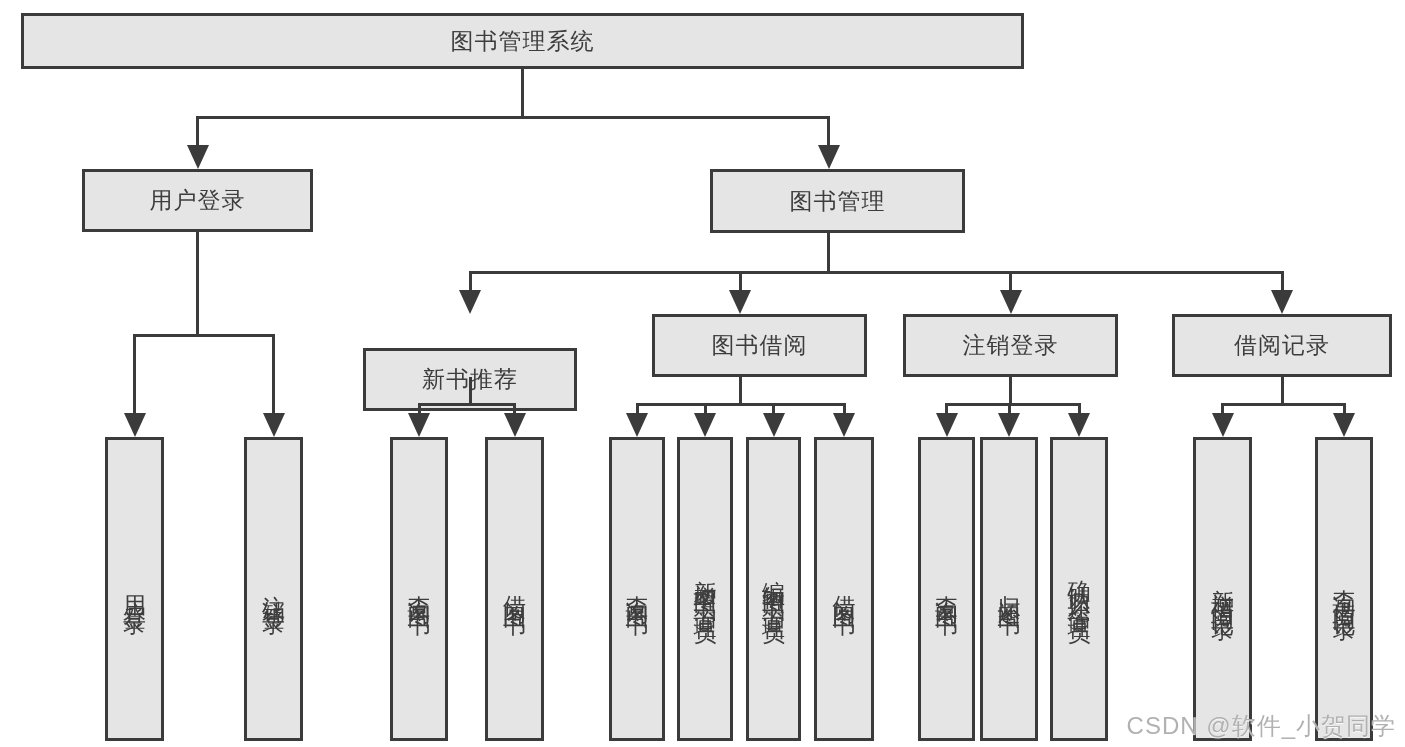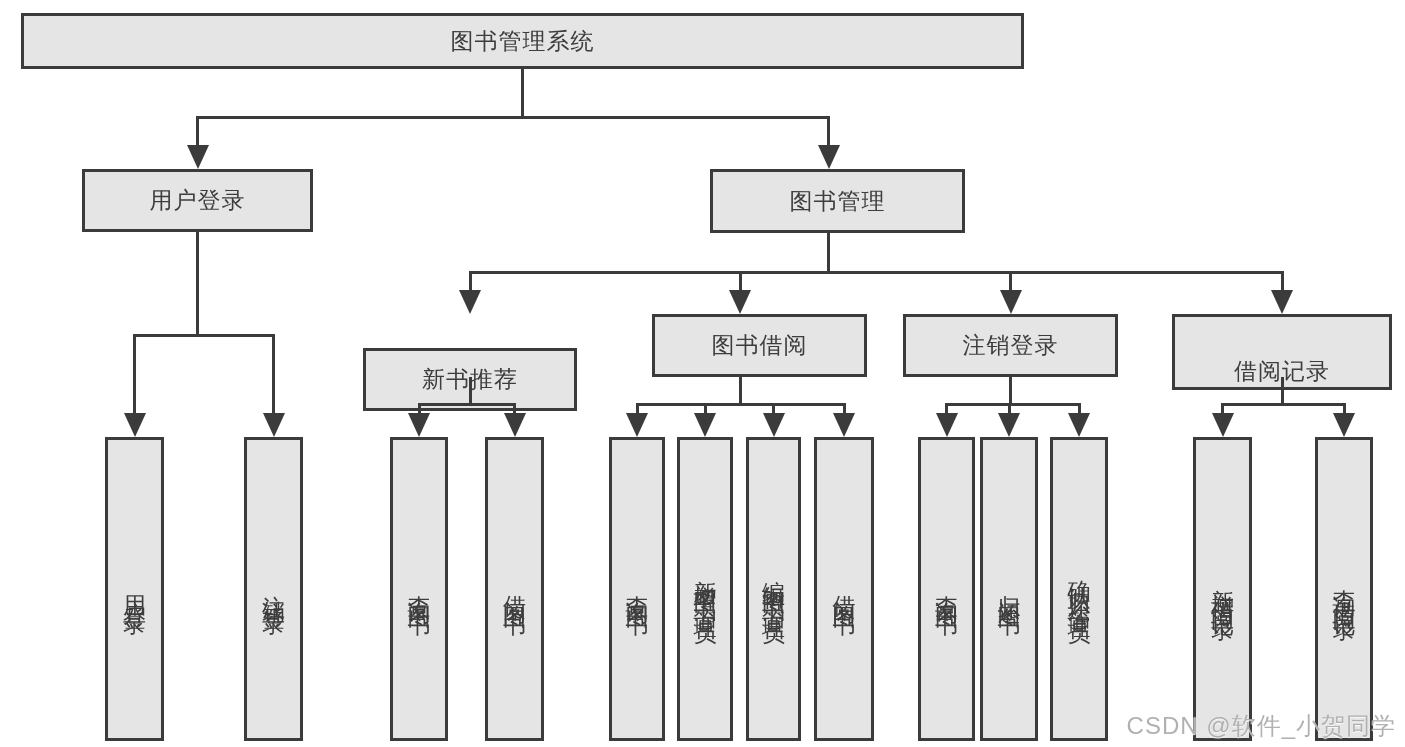--- a/index.html
+++ b/index.html
@@ -71,21 +71,21 @@
 
   <div class="box" style="left:363px;top:314px;width:214px;height:63px;margin-top:34px;">
     <span class="lbl">新书推荐</span>
   </div>
   <div class="box" style="left:652px;top:314px;width:215px;height:63px;">
     <span class="lbl">图书借阅</span>
   </div>
   <div class="box" style="left:903px;top:314px;width:215px;height:63px;">
     <span class="lbl">注销登录</span>
   </div>
-  <div class="box" style="left:1172px;top:314px;width:220px;height:76px;align-items:flex-end;">
+  <div class="box" style="left:1172px;top:314px;width:220px;height:63px;">
     <span class="lbl">借阅记录</span>
   </div>
 
   <div class="box leaf" style="left:105px;top:437px;width:59px;height:304px;">
     <span class="lbl">用户登录</span>
   </div>
   <div class="box leaf" style="left:244px;top:437px;width:59px;height:304px;">
     <span class="lbl">注销登录</span>
   </div>
 

